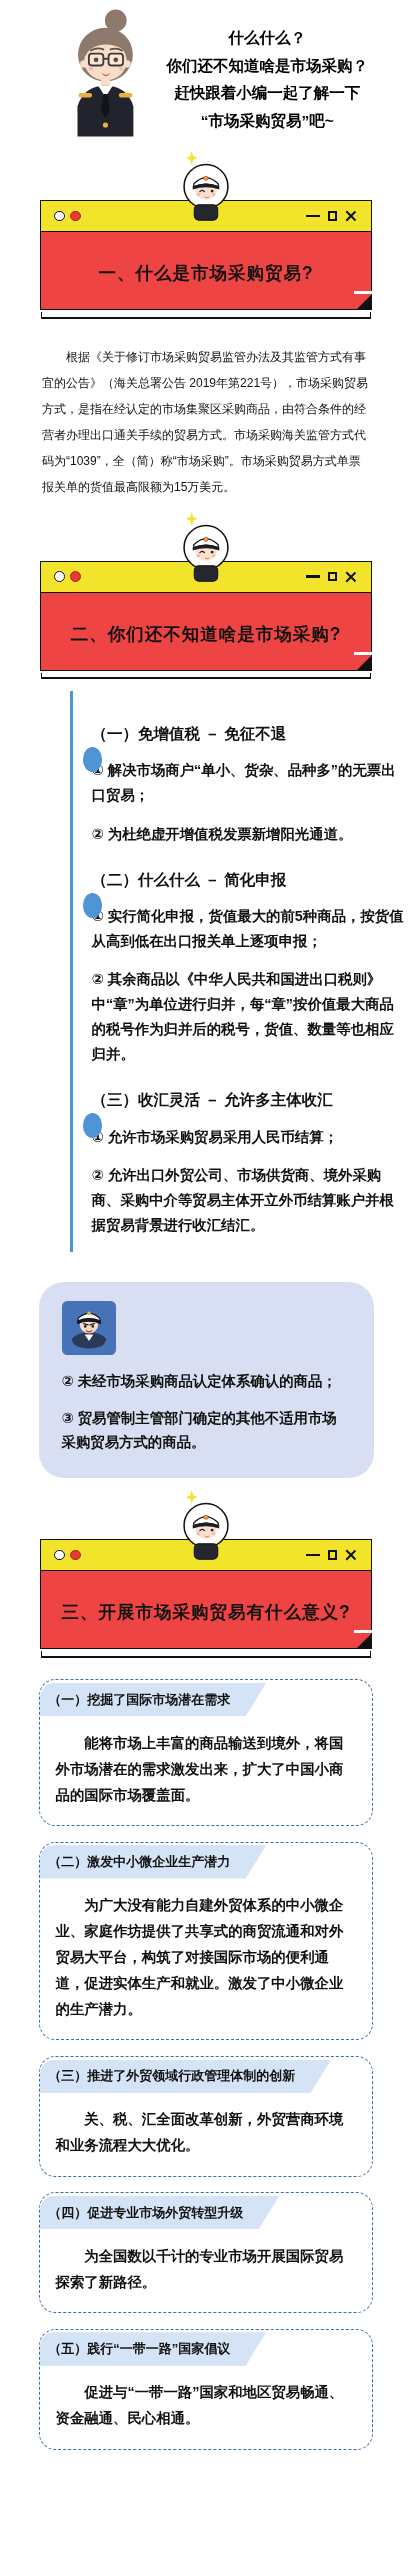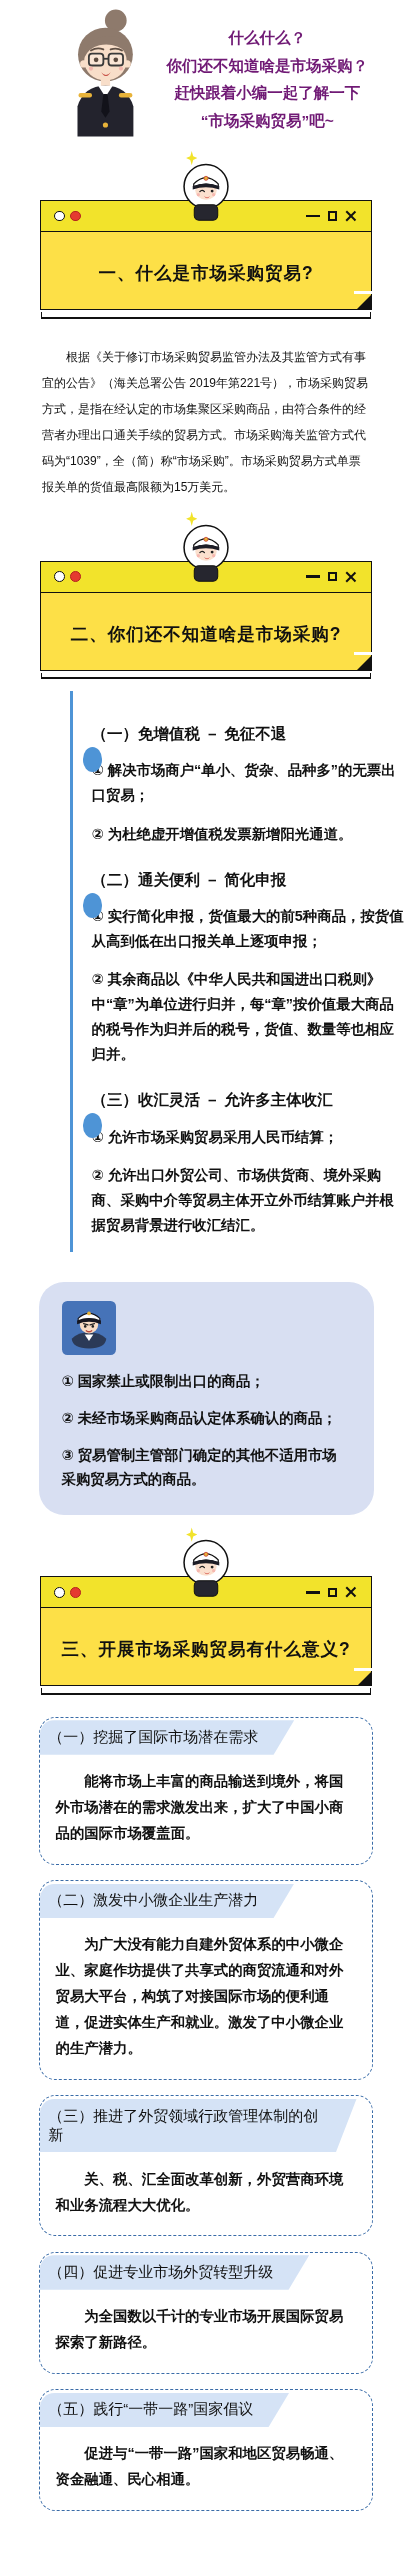--- a/index.html
+++ b/index.html
@@ -3,28 +3,28 @@
 <meta charset="utf-8">
 <style>
   html,body{margin:0;padding:0;background:#fff;}
   body{font-family:"Liberation Sans","DejaVu Sans",sans-serif;color:#111;}
   .page{position:relative;width:412px;margin:0 auto;background:#fff;overflow:hidden;}
 
   
   .intro{display:flex;padding-top:7.2px;}
   .avatar-woman{width:88px;height:129px;margin-left:63px;flex:0 0 auto;}
   .intro-lines{width:216px;margin:20.6px 0 0 8.2px;text-align:center;}
-  .intro-lines p{margin:0 0 7.2px;font-size:15.5px;line-height:20.6px;font-weight:700;color:#701a75;}
+  .intro-lines p{margin:0 0 7.2px;font-size:15.5px;line-height:20.6px;font-weight:700;color:#000000;}
 
   
   .win-wrap{position:relative;width:332px;margin:61px auto 0;}
   .sparkle{position:absolute;left:44%;top:-49px;width:11.3px;height:14.4px;background:#F2E32B;
     clip-path:polygon(50% 0,63% 37%,100% 50%,63% 63%,50% 100%,37% 63%,0 50%,37% 37%);}
   .mascot{position:absolute;left:50%;top:-37px;transform:translateX(-50%);width:49px;height:61px;z-index:3;}
-  .window-card{position:relative;border:1.5px solid #111;background:#fde047;}
+  .window-card{position:relative;border:1.5px solid #111;background:#ef4444;}
   .titlebar{display:flex;align-items:center;height:30px;background:#F2E32B;border-bottom:1.5px solid #111;padding:0 13.4px;}
   .dot{width:10.8px;height:10.8px;border-radius:50%;border:1.5px solid #111;background:#fff;margin-right:5.2px;box-sizing:border-box;}
   .dot-red{background:#E53A30;border-color:#B3251d;}
   .win-controls{margin-left:auto;display:flex;align-items:center;gap:8.2px;}
   .ctl-min{width:13.4px;height:2.6px;background:#111;}
   .ctl-max{width:9.3px;height:9.3px;border:2.1px solid #111;box-sizing:border-box;background:transparent;}
   .ctl-close{position:relative;width:12.4px;height:12.4px;}
   .ctl-close::before,.ctl-close::after{content:"";position:absolute;left:50%;top:50%;width:13.4px;height:2.1px;background:#111;}
   .ctl-close::before{transform:translate(-50%,-50%) rotate(45deg);}
   .ctl-close::after{transform:translate(-50%,-50%) rotate(-45deg);}
@@ -50,21 +50,21 @@
   
   .notice-box{width:289px;margin:30px auto 0;background:#D8DFF2;border-radius:25px;padding:19.6px 23px 24px;}
   .notice-head{display:flex;align-items:center;gap:12.4px;}
   .avatar-man{width:54px;height:54px;flex:0 0 auto;}
   .notice-head h3{margin:0;font-size:16px;font-weight:900;letter-spacing:0.5px;}
   .notice-box p{margin:13.4px 0 0;font-size:14.4px;line-height:24px;font-weight:700;}
 
   
   .dash-box{position:relative;width:301px;margin:15.5px auto 0;border:1.5px dashed #3A6CA8;border-radius:16.5px;background:#fff;padding:0 15.5px 17.5px;}
   .chip{display:inline-block;margin:2.6px 0 0 -15.5px;background:#D5E3F6;border-radius:14.4px 0 0 0;
-    padding:7.7px 36px 7.7px 8.2px;font-size:15px;font-weight:400;
+    padding:7.7px 36px 7.7px 8.2px;font-size:13px;font-weight:700;
     clip-path:polygon(0 0,100% 0,calc(100% - 20.6px) 100%,0 100%);}
   .dash-box p{margin:13.4px 0 0;font-size:14.4px;line-height:26px;font-weight:700;text-indent:2em;}
 </style>
 </head>
 <body>
 
 <div class="page">
 
   <header class="intro">
     <div class="avatar-woman">
@@ -176,21 +176,21 @@
 
   <section class="timeline">
     <div class="tl-item">
       <span class="tl-dot" style="top:23px;"></span>
       <h3>（一）免增值税 － 免征不退</h3>
       <p>① 解决市场商户“单小、货杂、品种多”的无票出口贸易；</p>
       <p>② 为杜绝虚开增值税发票新增阳光通道。</p>
     </div>
     <div class="tl-item">
       <span class="tl-dot" style="top:23px;"></span>
-      <h3>（二）通关便利 － 简化申报</h3>
+      <h3>（二）什么什么 － 简化申报</h3>
       <p>① 实行简化申报，货值最大的前5种商品，按货值从高到低在出口报关单上逐项申报；</p>
       <p>② 其余商品以《中华人民共和国进出口税则》中“章”为单位进行归并，每“章”按价值最大商品的税号作为归并后的税号，货值、数量等也相应归并。</p>
     </div>
     <div class="tl-item">
       <span class="tl-dot" style="top:23px;"></span>
       <h3>（三）收汇灵活 － 允许多主体收汇</h3>
       <p>① 允许市场采购贸易采用人民币结算；</p>
       <p>② 允许出口外贸公司、市场供货商、境外采购商、采购中介等贸易主体开立外币结算账户并根据贸易背景进行收汇结汇。</p>
     </div>
   </section>
@@ -207,21 +207,20 @@
           <path d="M28 36 Q50 27 72 36 L72 43 Q50 34 28 43 Z" fill="#16161F"></path>
           <circle cx="50" cy="23" r="3.4" fill="#E8B33A"></circle>
           <path d="M40 42 l8 2" stroke="#222" stroke-width="2.4" stroke-linecap="round"></path>
           <path d="M60 42 l-8 2" stroke="#222" stroke-width="2.4" stroke-linecap="round"></path>
           <circle cx="43" cy="47" r="2.4" fill="#222"></circle>
             <circle cx="57" cy="47" r="2.4" fill="#222"></circle>
           <path d="M45 55 q5 4 10 0" stroke="#B5483E" stroke-width="2.4" fill="none" stroke-linecap="round"></path>
         </svg>
       </div>
     </div>
-    <p>① 国家禁止或限制出口的商品；</p>
     <p>② 未经市场采购商品认定体系确认的商品；</p>
     <p>③ 贸易管制主管部门确定的其他不适用市场采购贸易方式的商品。</p>
   </section>
 
   <section class="win-wrap">
     <span class="sparkle"></span>
     <div class="mascot">
       <svg viewBox="0 0 96 118">
         <circle cx="48" cy="46" r="43" fill="#fff" stroke="#111" stroke-width="3"></circle>
         <rect x="25" y="82" width="46" height="30" rx="9" fill="#26262F" stroke="#111" stroke-width="2"></rect>

